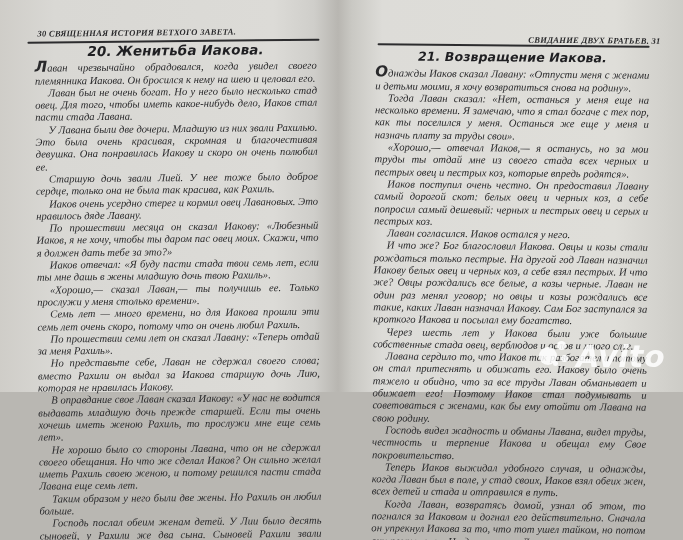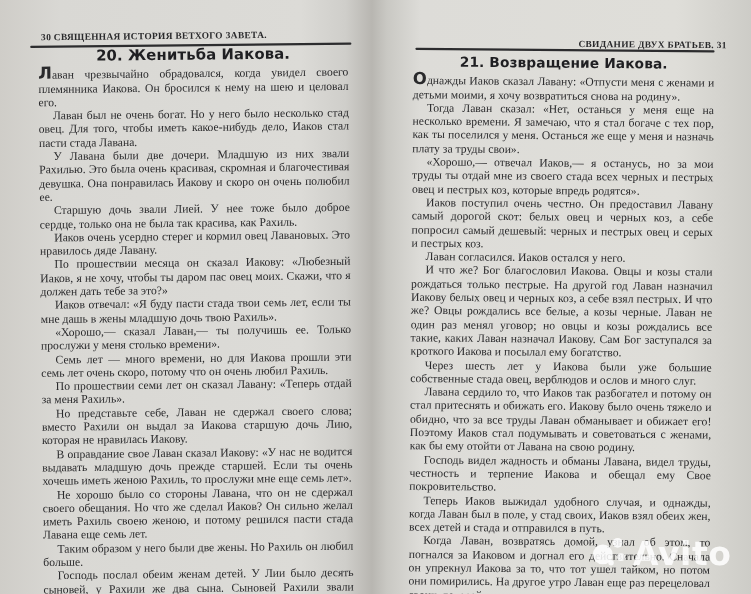--- a/index.html
+++ b/index.html
@@ -4,22 +4,23 @@
   <style>
     html, body { margin: 0; padding: 0; }
     body {
       width: 683px; height: 540px; overflow: hidden;
       background: #b9b7b2;
       font-family: "Liberation Serif", "DejaVu Serif", serif;
       color: #2a2a2c;
       position: relative;
     }
     .spread {
-      position: absolute; left: 0; top: 0; width: 683px; height: 540px;
+      position: absolute; left: 0; top: 0; width: 683px; height: 392px;
       background: linear-gradient(90deg, #cfcdc8 0%, #d9d8d4 8%, #dcdbd7 40%, #cfceca 46%, #b8b6b1 49.5%, #c9c8c3 51.5%, #dddcd8 56%, #dfded9 90%, #cdccc7 100%);
+      font-style: italic;
     }
     .page { position: absolute; top: 0; height: 540px; }
     .page-left { left: 0; width: 336px; transform: rotate(-0.6deg); transform-origin: 0 0; }
     .page-right { left: 350px; width: 333px; transform: rotate(0.5deg); transform-origin: 100% 0; }
 
     .running-head {
       position: absolute; font-size: 8.5px; font-weight: bold; letter-spacing: 0.3px;
       text-transform: uppercase; white-space: nowrap;
     }
     .page-left .running-head { left: 37px; top: 29px; }

